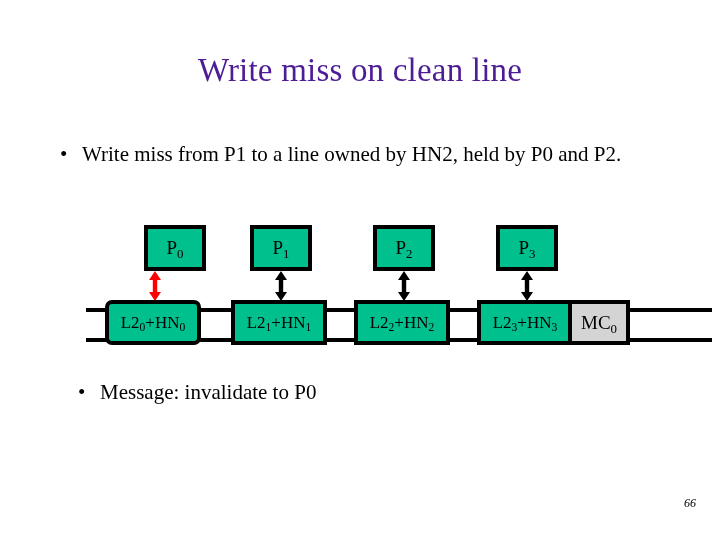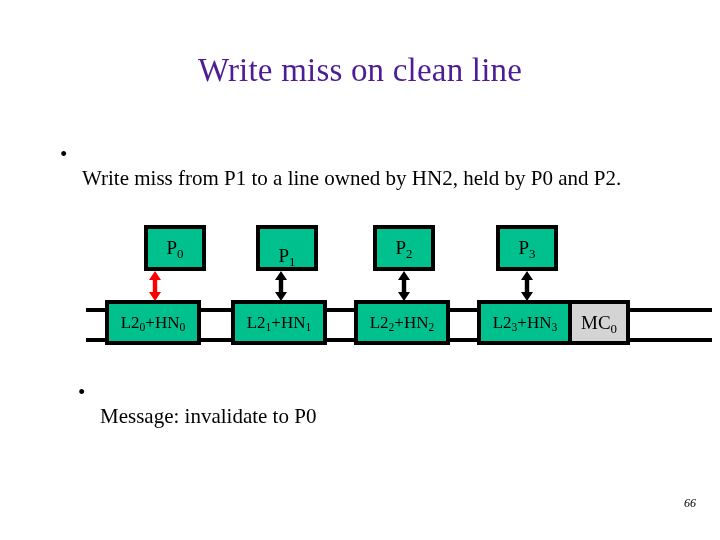--- a/index.html
+++ b/index.html
@@ -44,21 +44,20 @@
   }
   .bullet-dot {
     flex: 0 0 auto;
     width: 22px;
     text-align: left;
     font-size: 21px;
     line-height: 29px;
   }
   .bullet-text {
     flex: 1 1 auto;
-    margin-top: 24px;
   }
   #bullet-1 {
     left: 60px;
     top: 140px;
     width: 600px;
   }
   #bullet-2 {
     left: 78px;
     top: 378px;
     width: 560px;
@@ -169,39 +168,39 @@
   <div id="diagram">
     <div class="bus-line" id="bus-line-top"></div>
     <div class="bus-line" id="bus-line-bot"></div>
     <div id="diagram-nodes">
         <div class="node-box proc-box" style="left: 124px; margin-left: 20px;">
           <span class="node-label">P<sub>0</sub></span>
         </div>
         <div class="arrow" style="left: 148px;"><svg viewBox="0 0 14 30" width="14" height="30">
             <path d="M7 0 L13 9 L9.2 9 L9.2 21 L13 21 L7 30 L1 21 L4.8 21 L4.8 9 L1 9 Z" fill="#FF0000"></path>
           </svg></div>
-        <div class="node-box proc-box" style="left: 256px; align-items: flex-end;">
+        <div class="node-box proc-box" style="left: 250px;">
           <span class="node-label">P<sub>1</sub></span>
         </div>
         <div class="arrow" style="left: 274px;"><svg viewBox="0 0 14 30" width="14" height="30">
             <path d="M7 0 L13 9 L9.2 9 L9.2 21 L13 21 L7 30 L1 21 L4.8 21 L4.8 9 L1 9 Z" fill="#000000"></path>
           </svg></div>
         <div class="node-box proc-box" style="left: 373px;">
           <span class="node-label">P<sub>2</sub></span>
         </div>
         <div class="arrow" style="left: 397px;"><svg viewBox="0 0 14 30" width="14" height="30">
             <path d="M7 0 L13 9 L9.2 9 L9.2 21 L13 21 L7 30 L1 21 L4.8 21 L4.8 9 L1 9 Z" fill="#000000"></path>
           </svg></div>
         <div class="node-box proc-box" style="left: 496px;">
           <span class="node-label">P<sub>3</sub></span>
         </div>
         <div class="arrow" style="left: 520px;"><svg viewBox="0 0 14 30" width="14" height="30">
             <path d="M7 0 L13 9 L9.2 9 L9.2 21 L13 21 L7 30 L1 21 L4.8 21 L4.8 9 L1 9 Z" fill="#000000"></path>
           </svg></div>
-        <div class="node-box cache-box" style="left: 105px;">
+        <div class="node-box cache-box" style="left: 105px; border-radius: 7px;">
           <span class="node-label">L2<sub>0</sub>+HN<sub>0</sub></span>
         </div>
         <div class="node-box cache-box" style="left: 231px;">
           <span class="node-label">L2<sub>1</sub>+HN<sub>1</sub></span>
         </div>
         <div class="node-box cache-box" style="left: 354px;">
           <span class="node-label">L2<sub>2</sub>+HN<sub>2</sub></span>
         </div>
         <div class="node-box cache-box" style="left: 477px;">
           <span class="node-label">L2<sub>3</sub>+HN<sub>3</sub></span>

